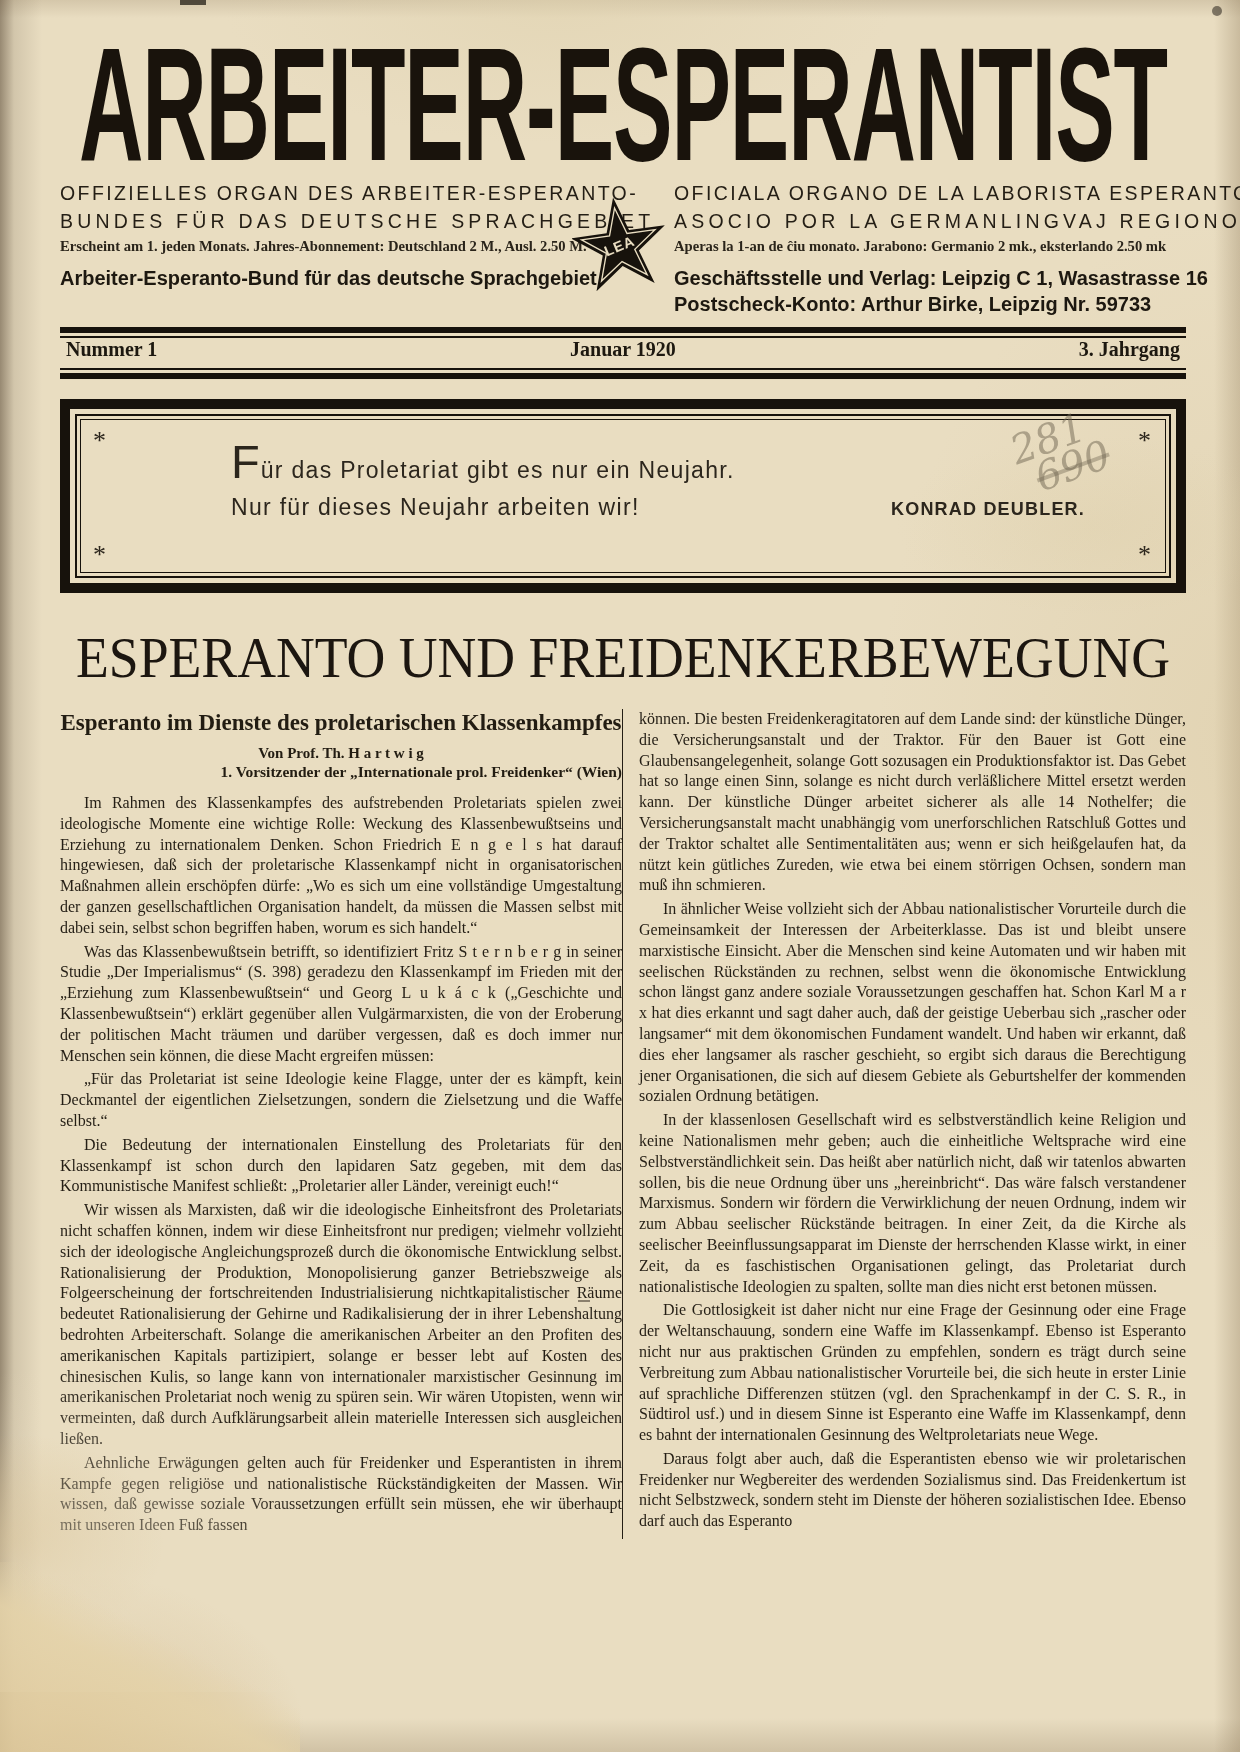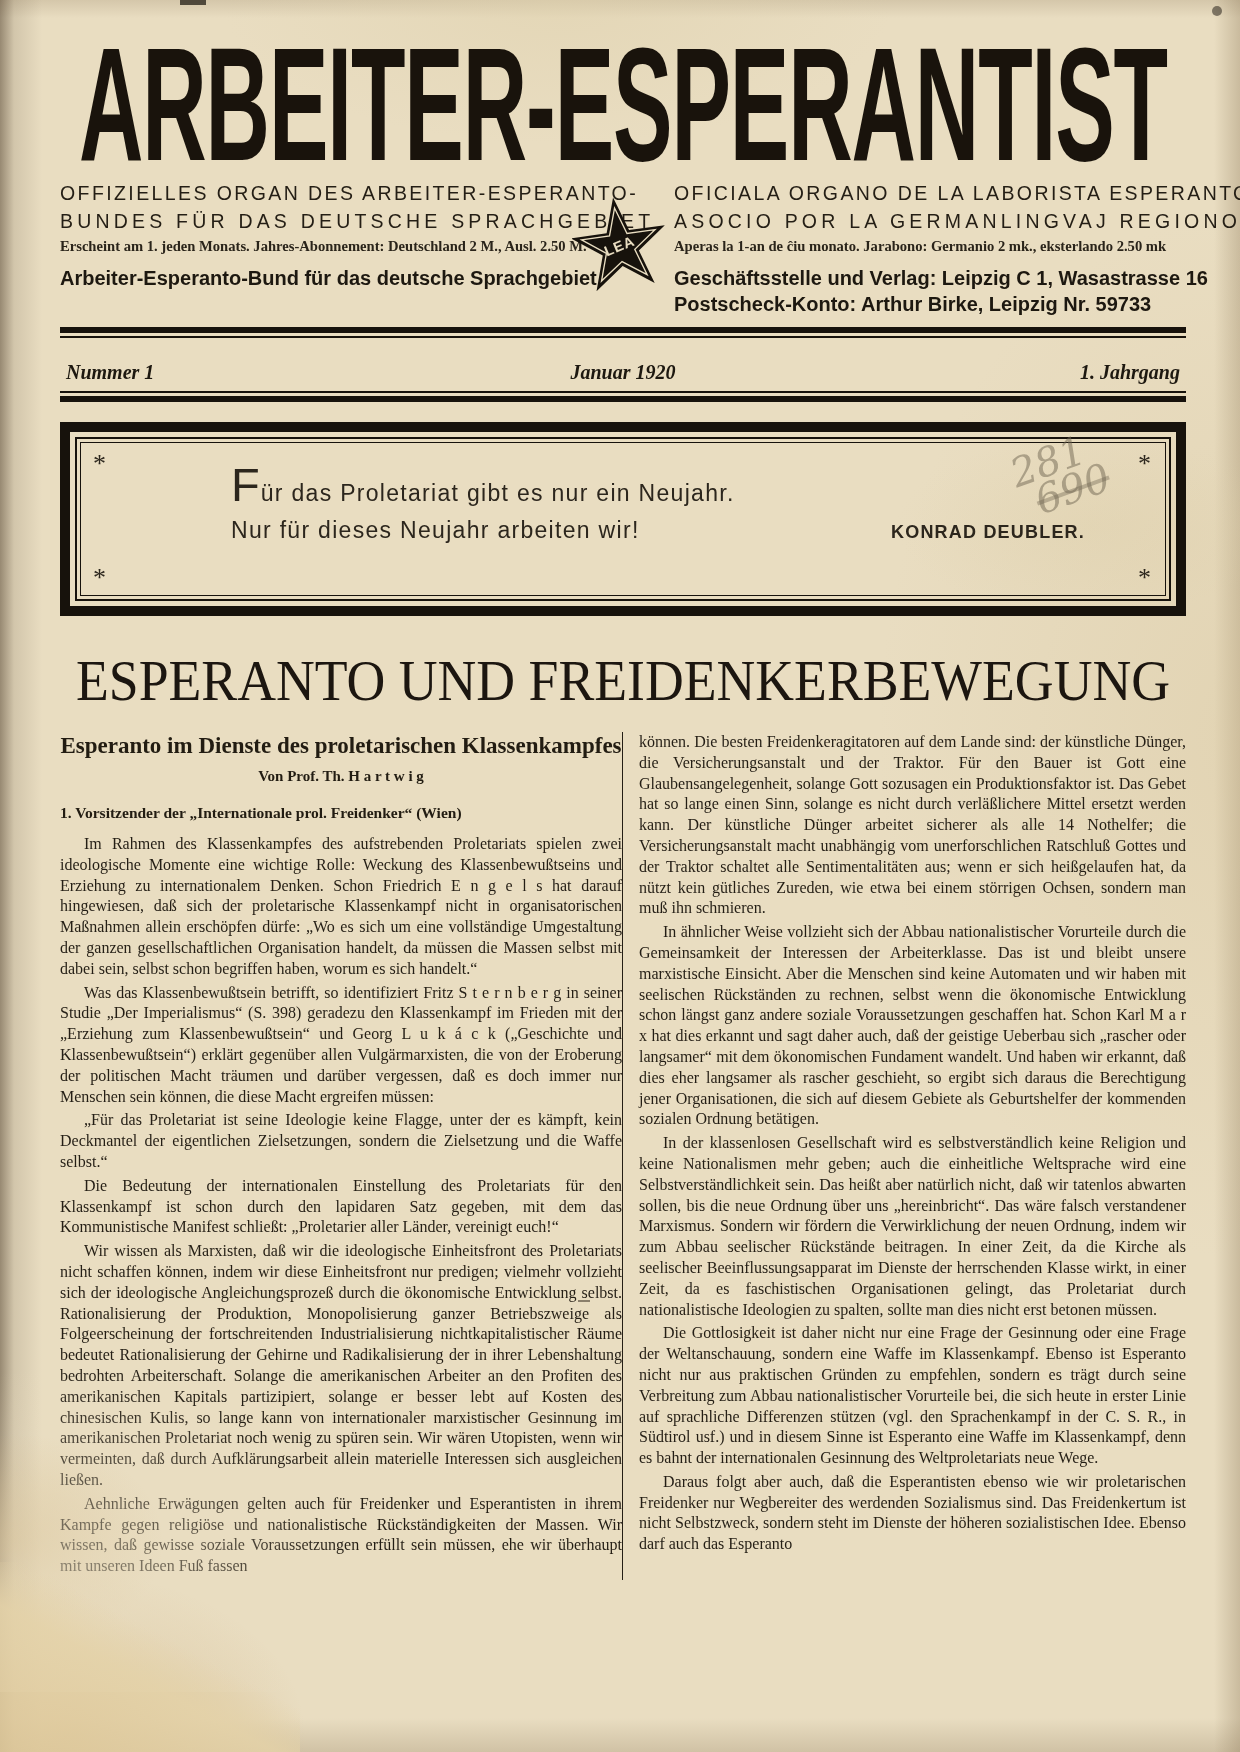--- a/index.html
+++ b/index.html
@@ -44,21 +44,21 @@
   .hdr-caps2{font-family:"Liberation Sans",sans-serif;font-size:19.5px;letter-spacing:4.2px;white-space:nowrap;margin-top:5px;color:#241e15;}
   .hdr-small{font-family:"Liberation Serif",serif;font-weight:bold;font-size:14.6px;margin-top:5px;white-space:nowrap;color:#2a241a;}
   .hdr-bold{font-family:"Liberation Sans",sans-serif;font-weight:bold;font-size:20px;line-height:1.3;margin-top:10px;white-space:nowrap;color:#1d1810;}
   .star-svg{width:96px;height:112px;}
 
   
   .issue-sect{margin-top:10px;}
   .rule-heavy{height:6px;background:#17120c;}
   .rule-thin{height:2px;background:#17120c;margin-top:3px;}
   .rule-thin2{height:2px;background:#17120c;margin-bottom:3px;}
-  .issue-bar{display:flex;align-items:flex-end;padding:23px 6px 7px;font-style:italic;}
+  .issue-bar{display:flex;align-items:flex-end;padding:0 6px 7px;}
   .issue-bar span{font-family:"Liberation Serif",serif;font-weight:bold;font-size:20px;color:#1d1810;}
   .ib-left{width:33%;text-align:left;}
   .ib-center{width:34%;text-align:center;}
   .ib-right{width:33%;text-align:right;}
 
   
   .qb-outer{border:10px solid #17120c;margin-top:20px;}
   .qb-mid{border:2px solid #17120c;margin:5px;}
   .qb-inner{border:1px solid #17120c;margin:3px;position:relative;padding:24px 40px 18px 150px;min-height:110px;}
   .qb-line{font-family:"Liberation Sans",sans-serif;font-size:23px;letter-spacing:1.3px;color:#2c261d;margin:0 0 10px;display:flex;align-items:baseline;}
@@ -73,21 +73,21 @@
   .pencil .p2{display:block;margin-left:14px;text-decoration:line-through;text-decoration-color:rgba(112,102,82,.4);}
 
   
   .headline-svg{display:block;width:1100px;height:64px;margin:32px auto 0;}
   .headline-svg text{font-family:"Liberation Serif",serif;fill:#1c1610;}
   .cols{display:flex;margin-top:20px;}
   .col-left{width:50%;border-right:1.5px solid #241e15;box-sizing:border-box;}
   .col-right{width:50%;padding-left:16px;box-sizing:border-box;}
   .subhead{font-family:"Liberation Serif",serif;font-weight:bold;font-size:23px;line-height:1.22;text-align:center;color:#221c12;}
   .byline{font-family:"Liberation Serif",serif;font-weight:bold;font-size:15px;text-align:center;margin-top:8px;color:#221c12;}
-  .byline2{font-family:"Liberation Serif",serif;font-weight:bold;font-size:15.5px;text-align:left;margin-top:19px;margin-bottom:12px;color:#221c12;}
+  .byline2{font-family:"Liberation Serif",serif;font-weight:bold;font-size:15.5px;text-align:right;margin-top:1px;margin-bottom:12px;color:#221c12;}
   .bodytext p{font-family:"Liberation Serif",serif;font-size:16px;line-height:1.3;text-align:justify;text-indent:1.5em;margin:0 0 3px;color:#241e15;}
   .col-right .bodytext p:first-child{text-indent:0;}
   .margin-mark{position:absolute;width:12px;height:2px;background:rgba(60,50,38,.55);}
 </style>
 </head>
 <body>
 
 <div class="page">
 
   <svg class="masthead" viewBox="0 0 1100 140" preserveAspectRatio="none" aria-hidden="false">
@@ -122,21 +122,21 @@
       </div>
     </div>
   </div>
 
   <div class="issue-sect">
     <div class="rule-heavy"></div>
     <div class="rule-thin"></div>
     <div class="issue-bar">
       <span class="ib-left">Nummer 1</span>
       <span class="ib-center">Januar 1920</span>
-      <span class="ib-right">1. Jahrgang</span>
+      <span class="ib-right">3. Jahrgang</span>
     </div>
     <div class="rule-thin2"></div>
     <div class="rule-heavy"></div>
   </div>
 
   <div class="qb-outer">
     <div class="qb-mid">
       <div class="qb-inner">
         <span class="qb-ast ast-tl">*</span>
         <span class="qb-ast ast-tr">*</span>

